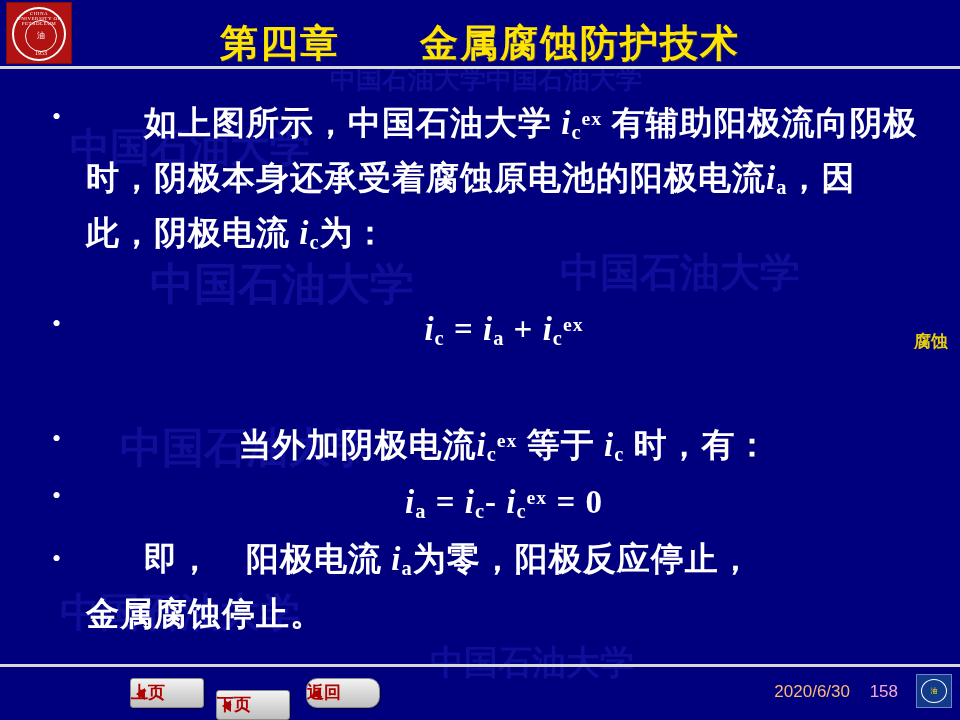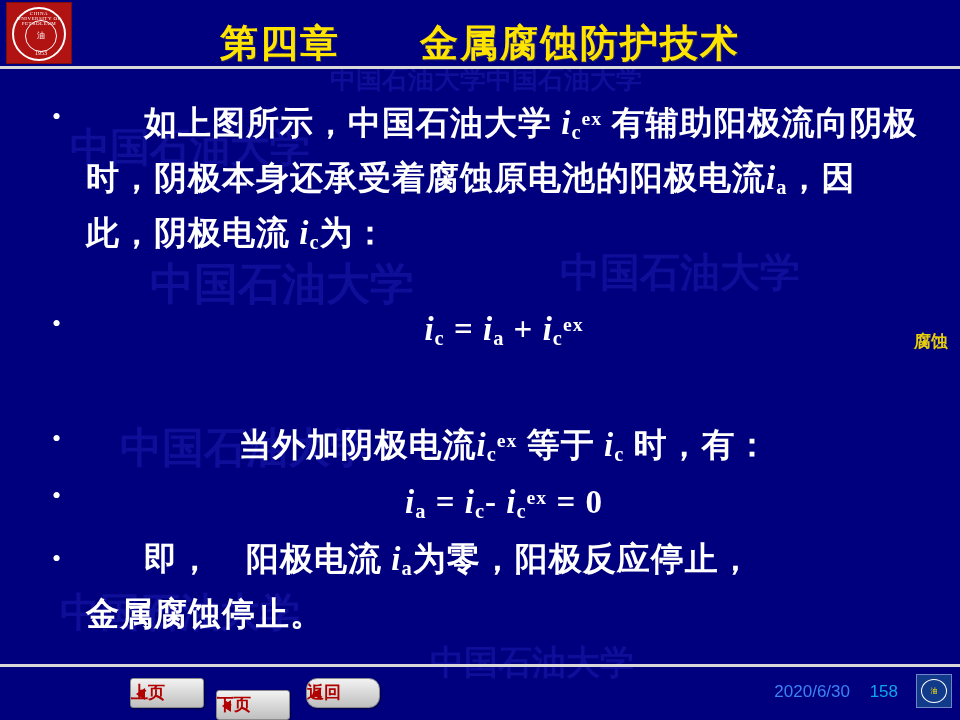--- a/index.html
+++ b/index.html
@@ -216,29 +216,29 @@
     left: 5px;
     width: 0; height: 0;
     border-top: 6px solid transparent;
     border-bottom: 6px solid transparent;
     border-right: 9px solid #b00000;
   }
   .date {
     position: absolute;
     top: 18px;
     right: 110px;
-    color: #3b82f6;
+    color: #fdba74;
     font-size: 17px;
     font-family: "Liberation Sans", sans-serif;
   }
   .pagenum {
     position: absolute;
     top: 18px;
     right: 62px;
-    color: #0ea5e9;
+    color: #f9a8d4;
     font-size: 17px;
     font-family: "Liberation Sans", sans-serif;
   }
   .corner-logo {
     position: absolute;
     top: 10px;
     right: 8px;
     width: 36px;
     height: 34px;
     background: #123a8a;

